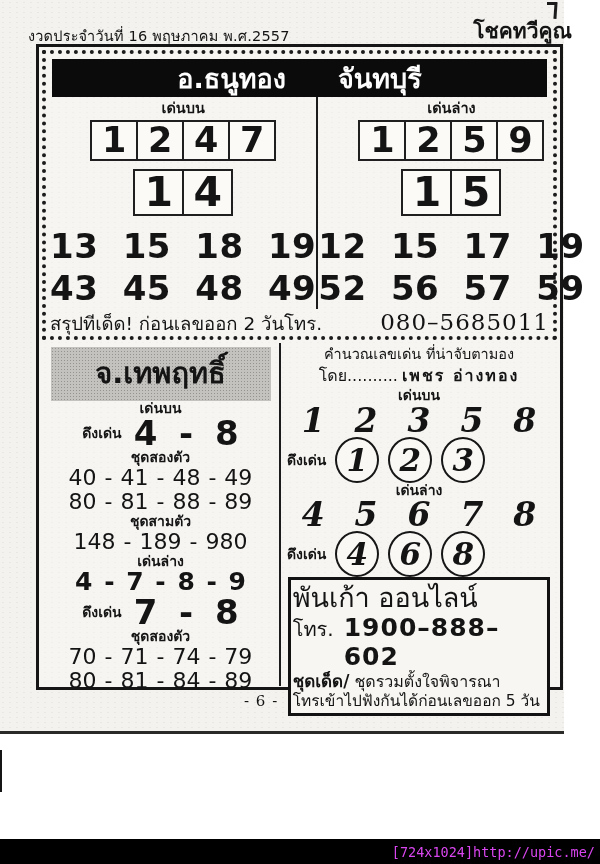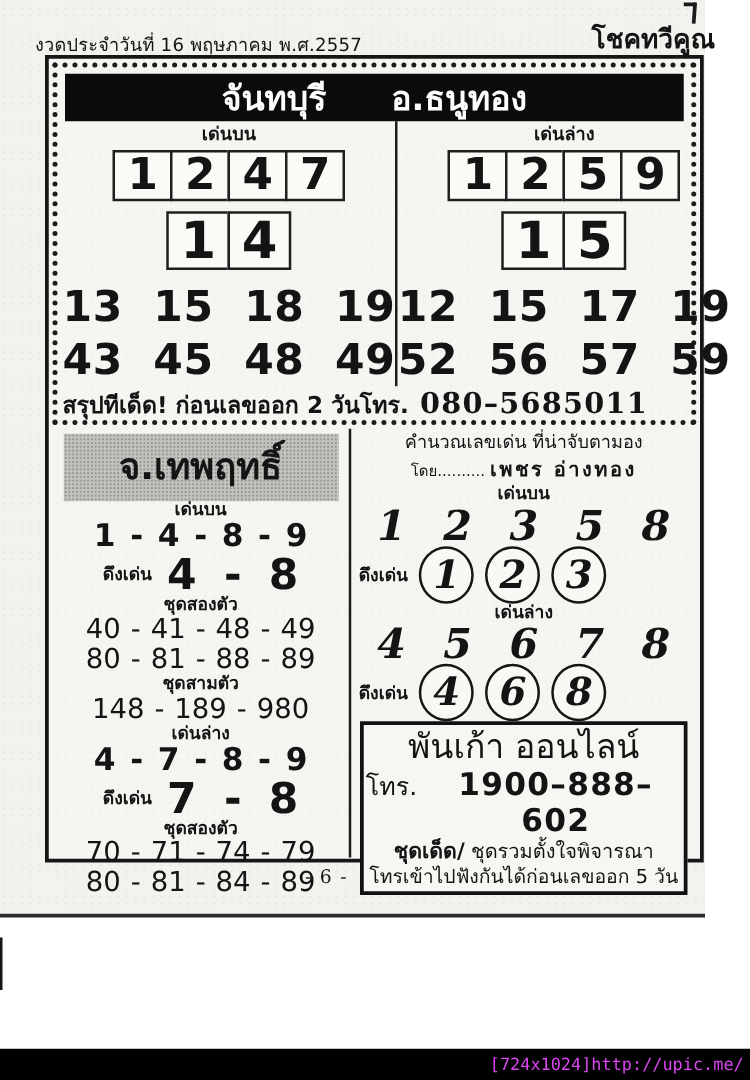--- a/index.html
+++ b/index.html
@@ -52,23 +52,22 @@
   }
   .cell + .cell { margin-left:-2px; }
   .pair-row .cell { width:51px; height:47px; font-size:41px; }
   .pair-row { margin-top:8px; }
   .num-line {
     font-size:34px; font-weight:bold; line-height:1.22; word-spacing:12px;
     white-space:nowrap; letter-spacing:0.5px;
   }
   .num-line.r1 { margin-top:10px; }
   .top-footer {
-    display:flex; justify-content:flex-start; align-items:baseline; gap:9px;
+    display:flex; justify-content:space-between; align-items:baseline; gap:9px;
     padding:0 0 2px;
-    font-weight:bold;
   }
   .top-footer .txt { font-size:18.5px; }
   .top-footer .phone {
     font-family:"DejaVu Serif", serif; font-size:23px; letter-spacing:1px;
   }
   
   .bottom-section { display:flex; height:343px; margin:0 3px 3px; }
   .left-col {
     width:239px; border-right:2px solid #1c1c1c;
     display:flex; flex-direction:column; align-items:center;
@@ -86,38 +85,38 @@
   .pull-row { display:flex; align-items:center; gap:12px; line-height:1; }
   .pull-lbl { font-size:14px; font-weight:bold; }
   .pull-val { font-size:34px; font-weight:bold; word-spacing:10px; }
   .set-line { font-size:22px; font-weight:normal; line-height:1.1; word-spacing:1px; }
   .right-col {
     flex:1; display:flex; flex-direction:column; align-items:center;
     padding:3px 4px 4px; justify-content:space-between;
   }
   .calc-heading { font-size:14.5px; line-height:1.2; }
   .by-line { display:flex; align-items:baseline; gap:4px; }
-  .by-prefix { font-size:12px; }
+  .by-prefix { font-size:16px; }
   .by-name { font-size:16px; font-weight:bold; letter-spacing:2px;text-align:center; }
   .hand-row {
     width:92%; display:flex; justify-content:space-between; padding:0 6px;
     font-family:"DejaVu Serif", serif; font-style:italic; font-weight:bold;
     font-size:33px; line-height:1;
   }
   .circle-row { display:flex; align-items:center; gap:9px; align-self:flex-start; margin-left:2px; }
   .circle-row .pull-lbl { font-size:14px; }
   .circle {
     width:44px; height:46px; border:2px solid #161616; border-radius:50%;
     display:flex; align-items:center; justify-content:center;
     font-family:"DejaVu Serif", serif; font-style:italic; font-weight:bold;
     font-size:31px; background:rgba(251,250,247,0.6);
   }
   .ad-box {
     width:98%; border:3px solid #121212; background:#f7f6f2;
-    text-align:center; padding:2px 2px 3px;
+    text-align:left; padding:2px 2px 3px;
   }
   .ad-title { font-size:27px; line-height:1.15; }
   .ad-phone-line { display:flex; justify-content:center; align-items:baseline; gap:10px; }
   .ad-phone-prefix { font-size:20px; }
   .ad-phone { font-size:25px; font-weight:bold; letter-spacing:1px; }
   .ad-promo { font-size:16px; line-height:1.2; }
   .ad-promo b { font-size:17px; }
   .ad-note { font-size:15.5px; line-height:1.2; }
   
   .page-num {
@@ -141,22 +140,22 @@
 <div class="paper">
   <div class="header-row">
     <span class="issue-line">งวดประจำวันที่ 16 พฤษภาคม พ.ศ.2557</span>
     <span class="brand">โชคทวีคูณ</span>
   </div>
 
   <div class="main-box">
 
     <div class="top-panel">
       <div class="title-bar">
+        <span>อ.ธนูทอง</span>
         <span>จันทบุรี</span>
-        <span>อ.ธนูทอง</span>
       </div>
       <div class="top-cols">
         <div class="top-col first">
           <span class="col-label">เด่นบน</span>
           <div class="digit-row">
             <span class="cell">1</span>
             <span class="cell">2</span>
             <span class="cell">4</span>
             <span class="cell">7</span>
           </div>
@@ -187,21 +186,20 @@
         <span class="txt">สรุปทีเด็ด! ก่อนเลขออก 2 วันโทร.</span>
         <span class="phone">080–5685011</span>
       </div>
     </div>
 
     <div class="bottom-section">
 
       <div class="left-col">
         <div class="left-title">จ.เทพฤทธิ์</div>
         <span class="s-label">เด่นบน</span>
-        <span class="main-line">1 - 4 - 8 - 9</span>
         <div class="pull-row">
           <span class="pull-lbl">ดึงเด่น</span>
           <span class="pull-val">4 - 8</span>
         </div>
         <span class="s-label">ชุดสองตัว</span>
         <span class="set-line">40 - 41 - 48 - 49</span>
         <span class="set-line">80 - 81 - 88 - 89</span>
         <span class="s-label">ชุดสามตัว</span>
         <span class="set-line">148 - 189 - 980</span>
         <span class="s-label">เด่นล่าง</span>

